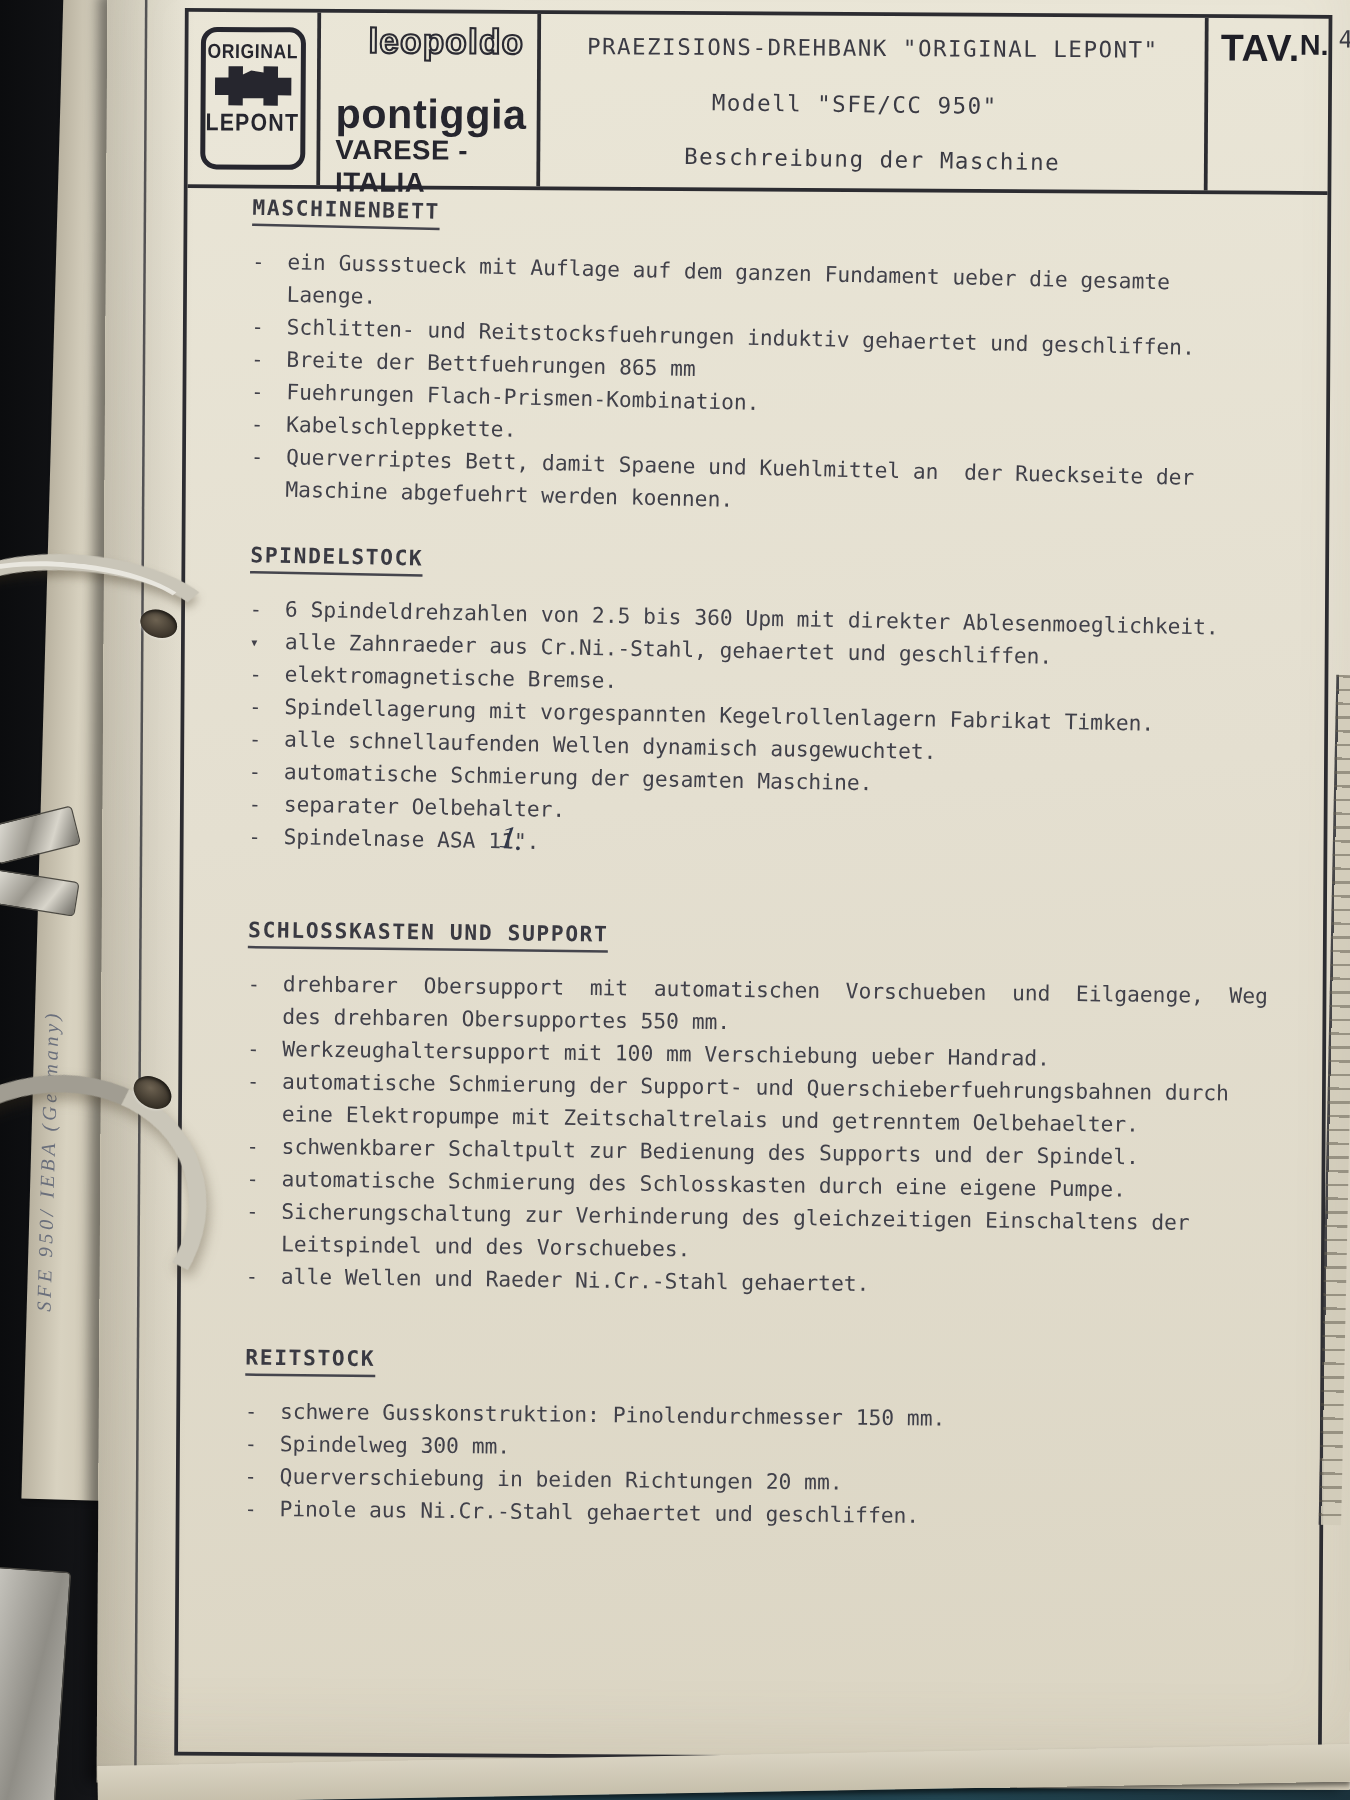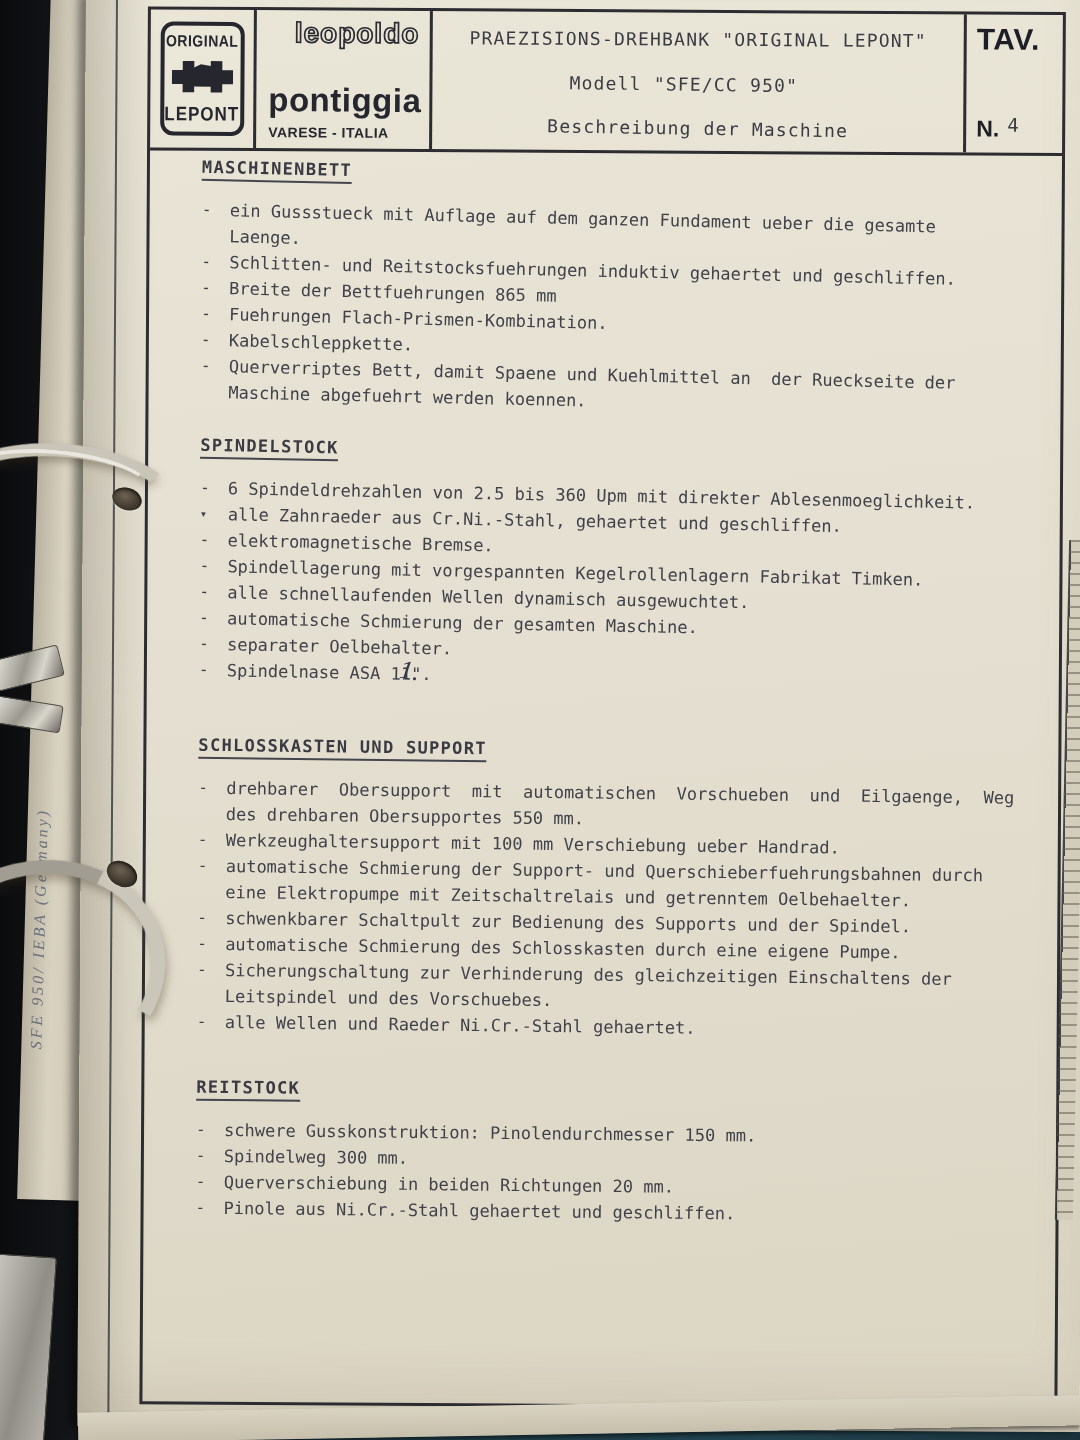--- a/index.html
+++ b/index.html
@@ -36,36 +36,36 @@
   .prev-edge-line{position:absolute;left:30px;top:0;width:2px;height:1432px;background:#3c3c41;opacity:.85;}
 
   .frame{position:absolute;left:62px;top:12px;width:912px;height:1392px;
          border:3px solid #2c2c31;}
 
   
   .hdr{display:flex;height:138px;border-bottom:3px solid #2c2c31;}
   .cell{border-right:3px solid #2c2c31;box-sizing:border-box;}
   .logo-cell{width:106px;display:flex;align-items:center;justify-content:center;}
   .logo-box{width:84px;height:114px;border:4px solid #26262e;border-radius:13px;
-            display:flex;flex-direction:column;align-items:center;justify-content:space-between;
+            display:flex;flex-direction:column;align-items:center;
             padding:7px 2px;box-sizing:border-box;background:rgba(255,255,255,.06);}
   .logo-top,.logo-bottom{font-family:"Liberation Sans",sans-serif;font-weight:bold;
             color:#26262e;font-size:14px;letter-spacing:.5px;transform:scaleY(1.15);}
   .logo-bottom{font-size:17px;letter-spacing:1px;}
   .company-cell{width:176px;padding:8px 0 8px 12px;display:flex;flex-direction:column;justify-content:space-between;}
   .co1{font-family:"Liberation Sans",sans-serif;font-weight:bold;font-size:28px;line-height:30px;
        color:rgba(230,225,210,.15);-webkit-text-stroke:1.7px #2b2b33;letter-spacing:1px;margin-left:26px;}
   .co2{font-family:"Liberation Sans",sans-serif;font-weight:bold;font-size:33px;line-height:32px;color:#26262e;letter-spacing:.5px;margin-top:27px;}
-  .co3{font-family:"Liberation Sans",sans-serif;font-weight:bold;font-size:14px;color:#26262e;letter-spacing:.5px;}
+  .co3{font-family:"Liberation Sans",sans-serif;font-weight:bold;font-size:22px;color:#26262e;letter-spacing:.5px;}
   .title-cell{flex:1;display:flex;flex-direction:column;justify-content:space-between;
               align-items:center;padding:16px 0 12px;color:#3b3b44;}
   .t-line{font-size:18px;letter-spacing:1.2px;white-space:pre;}
   .t2{transform:translateX(-14px) rotate(.4deg);}
   .t3{transform:rotate(.6deg);}
-  .tav-cell{width:96px;border-right:none;display:flex;flex-direction:column;
+  .tav-cell{width:96px;border-right:none;display:flex;flex-direction:row;
             justify-content:space-between;padding:8px 8px 10px 10px;box-sizing:border-box;}
   .tav-label{font-family:"Liberation Sans",sans-serif;font-weight:bold;font-size:30px;color:#1e1e26;letter-spacing:.5px;}
   .tav-n{display:flex;align-items:flex-start;gap:8px;}
   .tav-n-label{font-family:"Liberation Sans",sans-serif;font-weight:bold;font-size:23px;color:#1e1e26;}
   .tav-number{font-size:19px;color:#3b3b44;margin-top:-2px;}
 
   
   .body-area{padding:6px 6px 0 52px;color:#41414a;}
   .sec h3{display:inline-block;font-size:17px;font-weight:bold;letter-spacing:1.3px;margin:0 0 16px;
           color:#3a3a42;border-bottom:2px solid #45454d;padding-bottom:2px;}

